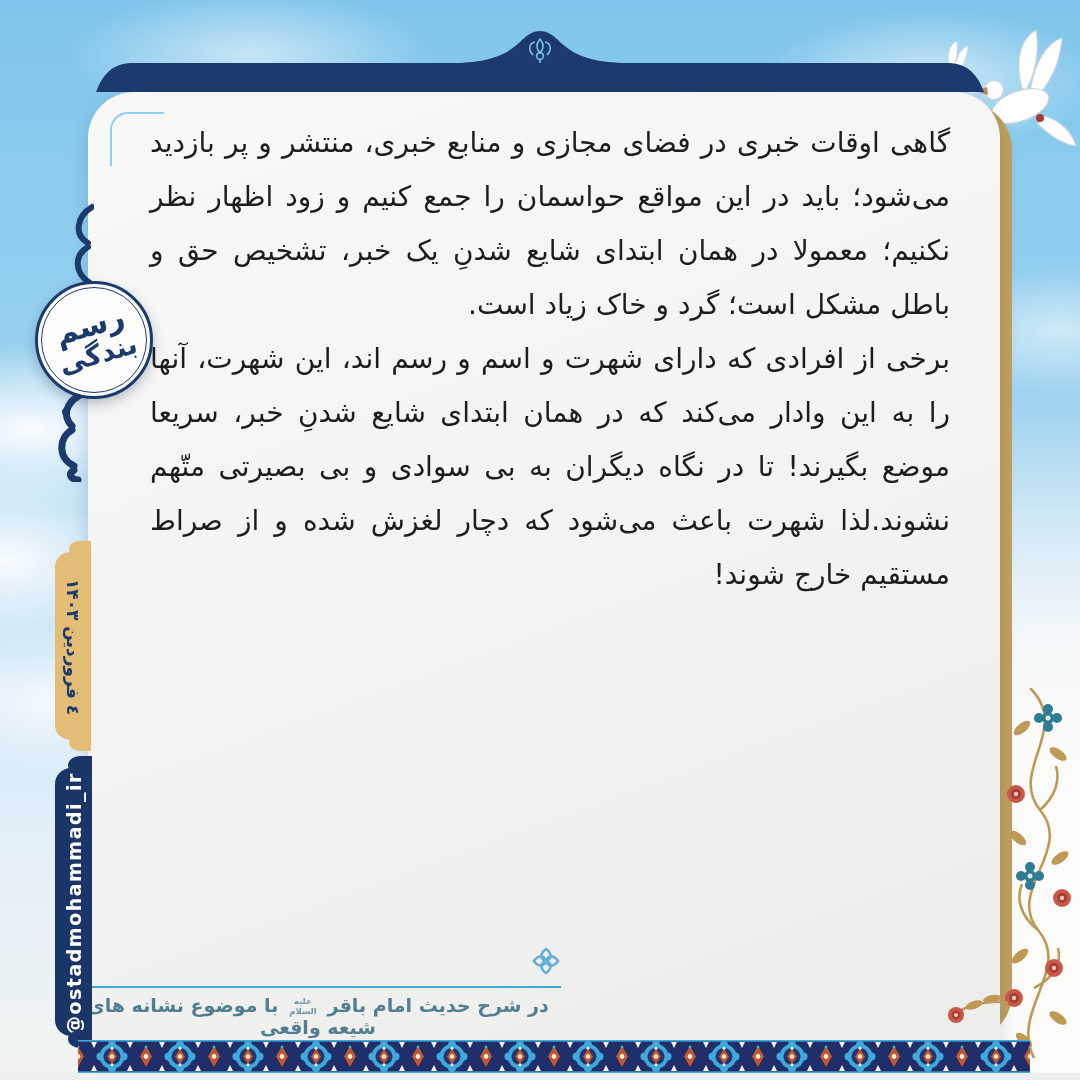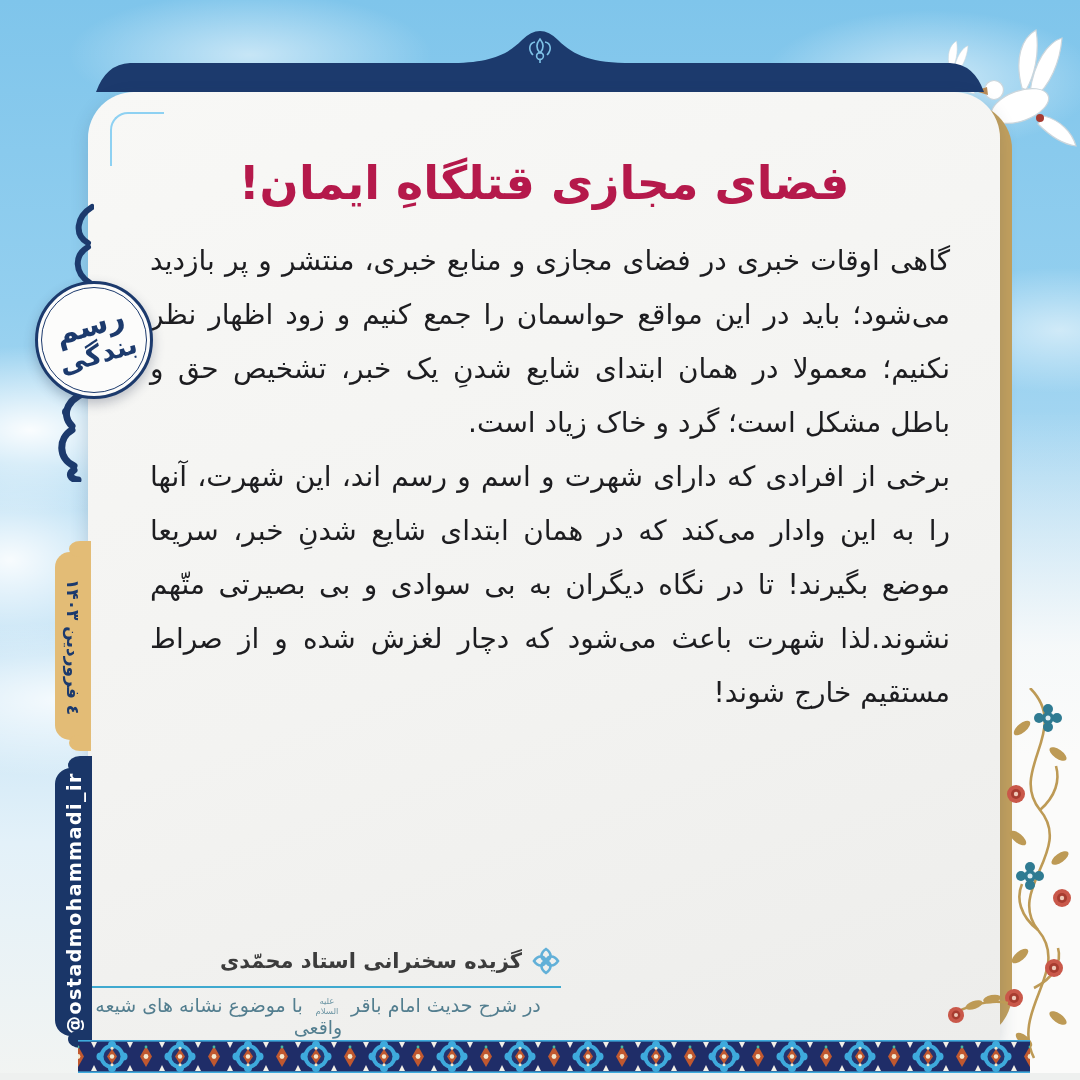--- a/index.html
+++ b/index.html
@@ -37,21 +37,21 @@
   .body-text{margin-top:24px;padding:0 50px 0 62px;direction:rtl;text-align:justify;
     font-size:28px;line-height:54px;color:#1d1d20;}
   .body-text p{margin:0;}
 
   
   .card-footer{position:absolute;left:-13px;bottom:2px;width:486px;}
   .source-row{display:flex;direction:rtl;justify-content:flex-start;align-items:center;gap:9px;
     padding-left:14px;font-size:21px;color:#3c3c3c;font-weight:600;}
   .knot-icon{width:30px;height:30px;flex:0 0 auto;}
   .footer-divider{height:2px;background:#3fa9cf;margin:10px 0 6px;}
-  .subtitle-row{direction:rtl;text-align:center;font-size:19px;color:#537e8f;font-weight:400;}
+  .subtitle-row{direction:rtl;text-align:center;font-size:19px;color:#537e8f;font-weight:700;}
   .honorific{display:inline-block;width:30px;font-size:8.5px;line-height:1.1;vertical-align:middle;
     text-align:center;color:#6f97a5;margin:0 3px;}
 
   
   .logo-circle{position:absolute;left:35px;top:281px;width:112px;height:112px;border-radius:50%;
     background:#fcfcfb;border:3px solid #1c3a6d;box-shadow:0 5px 12px rgba(50,60,85,.3);}
   .logo-circle::before{content:"";position:absolute;inset:3px;border:1px solid #1c3a6d;border-radius:50%;}
   .logo-text{position:absolute;inset:0;display:flex;flex-direction:column;justify-content:center;align-items:center;
     transform:rotate(-16deg);color:#1c3a6d;font-weight:800;direction:rtl;}
   .logo-text .l1{font-size:30px;line-height:30px;}
@@ -124,38 +124,36 @@
       <path d="M437,25 C432,20 433,13 439,12"></path>
       <path d="M451,25 C456,20 455,13 449,12"></path>
       <path d="M444,29 L444,33"></path>
     </g>
   </svg>
 
   <div class="card-trim"></div>
   <div class="card">
     <div class="corner-bracket"></div>
 
-    <h1 class="page-title">فضای مجازی قتلگاهِ ایمان!</h1>
 
     <div class="body-text">
       <p>گاهی اوقات  خبری در فضای مجازی و منابع خبری، منتشر و پر بازدید می‌شود؛ باید در این مواقع حواسمان را جمع کنیم و زود اظهار نظر نکنیم؛ معمولا در همان ابتدای شایع شدنِ یک خبر، تشخیص حق و باطل مشکل است؛ گرد و خاک زیاد است.</p>
       <p>برخی از افرادی که دارای شهرت و اسم و رسم اند، این شهرت، آنها را به این وادار می‌کند که در همان ابتدای شایع شدنِ خبر، سریعا موضع بگیرند! تا در نگاه دیگران به بی سوادی و بی بصیرتی متّهم نشوند.لذا شهرت باعث می‌شود که دچار لغزش شده و از صراط مستقیم خارج شوند!</p>
     </div>
 
     <div class="card-footer">
       <div class="source-row">
         <svg class="knot-icon" viewBox="0 0 30 30">
           <g fill="none" stroke="#62b0d8" stroke-width="2.6" stroke-linecap="round">
             <path d="M15,3 C9,7 9,13 15,15 C21,13 21,7 15,3 Z"></path>
             <path d="M15,27 C9,23 9,17 15,15 C21,17 21,23 15,27 Z"></path>
             <path d="M3,15 C7,9 13,9 15,15 C13,21 7,21 3,15 Z"></path>
             <path d="M27,15 C23,9 17,9 15,15 C17,21 23,21 27,15 Z"></path>
           </g>
         </svg>
-        <span>گزیده سخنرانی استاد محمّدی</span>
       </div>
       <div class="footer-divider"></div>
       <div class="subtitle-row">
         <span>در شرح حدیث امام باقر</span>
         <span class="honorific">علیه السلام</span>
         <span>با موضوع نشانه های شیعه واقعی</span>
       </div>
     </div>
   </div>
 

